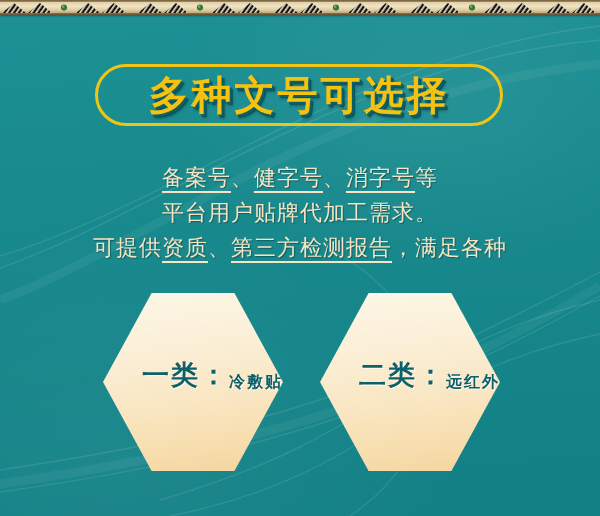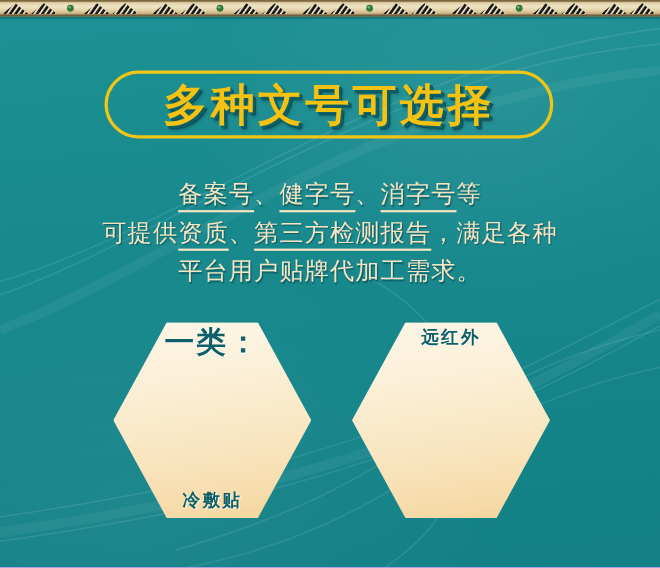--- a/index.html
+++ b/index.html
@@ -6,21 +6,21 @@
     margin: 0;
     padding: 0;
     background: #ffffff;
   }
   #poster {
     position: relative;
     width: 600px;
     height: 516px;
     overflow: hidden;
     font-family: "Liberation Serif", "DejaVu Serif", serif;
-    background: #6d28d9;
+    background: #a21caf;
   }
 
   
   .bg {
     position: absolute;
     inset: 0;
     background:
       radial-gradient(ellipse 420px 300px at 72% 18%, rgba(255,255,255,0.055) 0%, rgba(255,255,255,0.0) 62%),
       radial-gradient(ellipse 520px 380px at 20% 90%, rgba(255,255,255,0.045) 0%, rgba(255,255,255,0.0) 66%),
       linear-gradient(175deg, #1d9195 0%, #17888c 48%, #128085 100%);
@@ -126,23 +126,23 @@
         #f3d49d 100%);
     filter: drop-shadow(2px 3px 3px rgba(0,40,45,0.40));
   }
   .hex-1 { left: 103px; top: 293px; }
   .hex-2 { left: 320px; top: 293px; }
 
   .hex-inner {
     position: absolute;
     inset: 0;
     display: flex;
-    flex-direction: column;
+    flex-direction: row;
     align-items: center;
-    justify-content: space-between;
+    justify-content: flex-end;
     color: #0d5f68;
     font-family: Liberation Sans, sans-serif;
   }
   .hex-heading {
     font-size: 27px;
     font-weight: bold;
     letter-spacing: 2px;
     margin-bottom: 14px;
     text-shadow: 1px 1px 0 rgba(255,255,255,0.8);
     white-space: nowrap;
@@ -228,30 +228,31 @@
       </g>
     </svg>
     <div class="top-border-edge-bottom"></div>
   </div>
 
   <div class="title-frame"></div>
   <div class="title-text">多种文号可选择</div>
 
   <div class="body-copy">
     <span class="ln"><span class="u">备案号</span><span>、</span><span class="u">健字号</span><span>、</span><span class="u">消字号</span><span>等</span></span>
+    <span class="ln"><span>平台用户贴牌代加工需求。</span></span>
     <span class="ln"><span>可提供</span><span class="u">资质</span><span>、</span><span class="u">第三方检测报告</span><span>，满足各种</span></span>
-    <span class="ln"><span>平台用户贴牌代加工需求。</span></span>
   </div>
 
   <div class="hex hex-1">
     <div class="hex-inner">
       <div class="hex-heading">一类：</div>
       <div class="hex-line">冷敷贴</div>
     </div>
   </div>
 
   <div class="hex hex-2">
     <div class="hex-inner">
+      <div class="hex-heading">二类：</div>
       <div class="hex-line">远红外</div>
     </div>
   </div>
 
 </div>
 
 </body></html>

